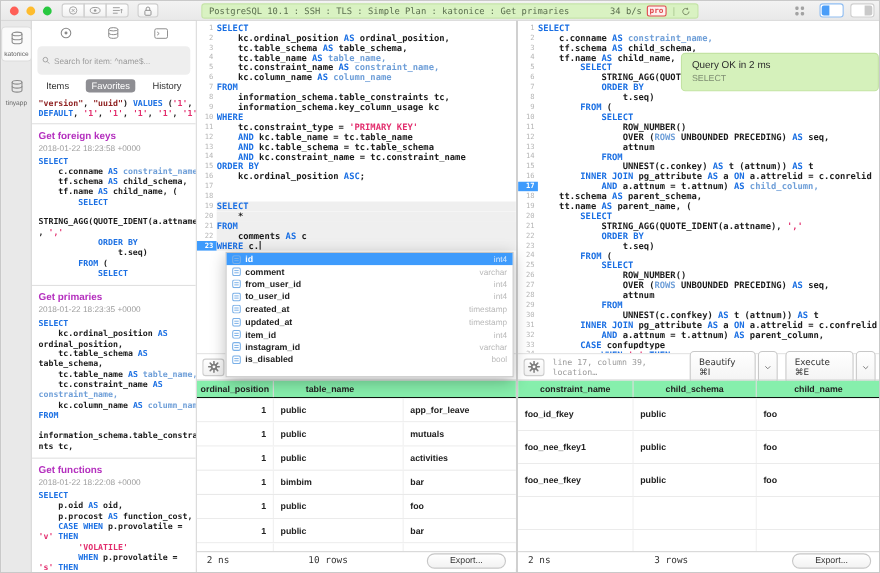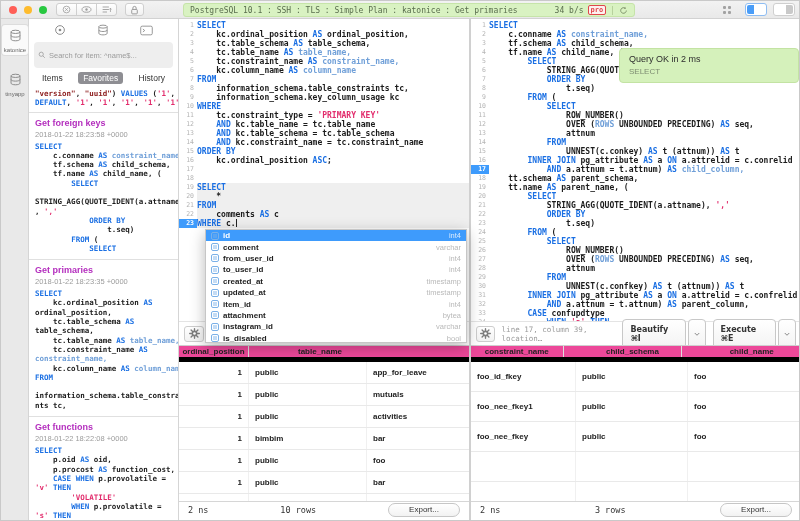--- a/index.html
+++ b/index.html
@@ -70,41 +70,41 @@
   .q { color:#8f2121; font-weight:700; }
   .t { color:#1b1b1b; }
   .caret { display:inline-block; width:1px; height:8px; background:#222; vertical-align:-1px; }
   .ed-toolbar { position:absolute; top:302px; left:0; right:0; height:24px; background:#fff;
                 border-top:1px solid #e4e4e4; display:flex; align-items:center; padding:0 5px; }
   .gearbtn { width:20px; height:16px; border:1px solid #cdcdcd; border-radius:3px;
              background:linear-gradient(#fff,#f2f2f2); display:flex; align-items:center; justify-content:center; }
   .pos-text { font-size:7.5px; color:#9a9a9a; margin-left:7px; font-family:"DejaVu Sans Mono",monospace; }
   .tb-spacer { flex:1; }
   .sbtn { height:30px; border:1px solid #c8c8c8; border-radius:4px; background:linear-gradient(#fff,#f3f3f3);
-          font-family:"DejaVu Sans","Liberation Sans",sans-serif; font-size:8px; font-weight:700; color:#333;
+          font-family:"DejaVu Sans","Liberation Sans",sans-serif; font-size:8px; font-weight:400; color:#333;
           display:flex; align-items:center; padding:0 7px; }
   .sbtn.chev { padding:0 4px; margin-left:2px; margin-right:7px; }
   .sbtn.chev:last-child { margin-right:0; }
   
   .tooltip { position:absolute; left:148px; top:29px; width:180px; background:#d5f1bb; border:1px solid #c3e3a3;
              border-radius:4px; padding:5px 9px 6px 9px; z-index:5; }
   .tt1 { font-size:9px; color:#2d2d2d; }
   .tt2 { font-size:8px; color:#7e8d72; margin-top:3px; }
   
   .ac { position:absolute; left:26px; top:210px; width:262px; height:114px; background:#fff;
         border:1px solid #c6c6c6; box-shadow:0 4px 14px rgba(0,0,0,.28); z-index:30; }
   .ac-row { height:11.4px; display:flex; align-items:center; padding:0 5px; }
   .ac-row.sel { background:#3e9bfc; }
   .ac-name { font-size:8px; font-weight:600; color:#222; margin-left:4px; }
   .ac-type { margin-left:auto; font-size:7.5px; color:#b9b9b9; }
   .ac-row.sel .ac-name { color:#fff; }
   .ac-row.sel .ac-type { color:#d8e9fd; }
   
   .grid { position:absolute; top:326px; left:0; right:0; height:156px; overflow:hidden; border-top:1px solid #cfcfcf; }
-  .g-head { display:flex; height:16px; border-bottom:5px solid #000000; background:#ec4899;gap:20px; }
+  .g-head { display:flex; height:16px; border-bottom:1px solid #000000; background:#86efac; }
   .g-hcell { font-size:8px; font-weight:bold; color:#222; display:flex; align-items:center; justify-content:center;
              border-right:1px solid #dedede; overflow:hidden; }
   .g-hcell:last-child { border-right:0; }
   .g-row { display:flex; border-bottom:1px solid #e9e9e9; background:#fff; }
   .g-cell { font-size:8px; font-weight:600; color:#222; display:flex; align-items:center;
             border-right:1px solid #f0f0f0; padding:0 6px; overflow:hidden; }
   .g-cell:last-child { border-right:0; }
   .g-cell.r { justify-content:flex-end; }
   .p-footer { position:absolute; top:482px; left:0; right:0; height:16px; background:#fff;
               border-top:1px solid #d6d6d6; display:flex; align-items:center; padding:0 9px; }
@@ -524,30 +524,20 @@
             <span class="ac-name">item_id</span>
             <span class="ac-type">int4</span>
           </div>
           <div class="ac-row">
             <span style="display: inline-block;">
               <svg width="8" height="8" viewBox="0 0 8 8">
                 <rect x="0.5" y="0.5" width="7" height="7" rx="1.5" fill="none" stroke="#7ab0e8"></rect>
                 <path d="M2 3h4M2 5h4" stroke="#7ab0e8" stroke-width="0.9"></path>
               </svg>
             </span>
-            <span class="ac-name">attachment</span>
-            <span class="ac-type">bytea</span>
-          </div>
-          <div class="ac-row">
-            <span style="display: inline-block;">
-              <svg width="8" height="8" viewBox="0 0 8 8">
-                <rect x="0.5" y="0.5" width="7" height="7" rx="1.5" fill="none" stroke="#7ab0e8"></rect>
-                <path d="M2 3h4M2 5h4" stroke="#7ab0e8" stroke-width="0.9"></path>
-              </svg>
-            </span>
             <span class="ac-name">instagram_id</span>
             <span class="ac-type">varchar</span>
           </div>
           <div class="ac-row">
             <span style="display: inline-block;">
               <svg width="8" height="8" viewBox="0 0 8 8">
                 <rect x="0.5" y="0.5" width="7" height="7" rx="1.5" fill="none" stroke="#7ab0e8"></rect>
                 <path d="M2 3h4M2 5h4" stroke="#7ab0e8" stroke-width="0.9"></path>
               </svg>
             </span>

